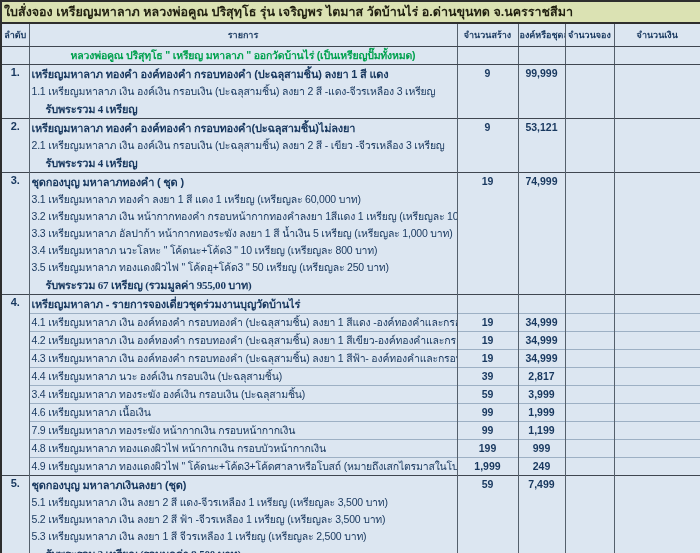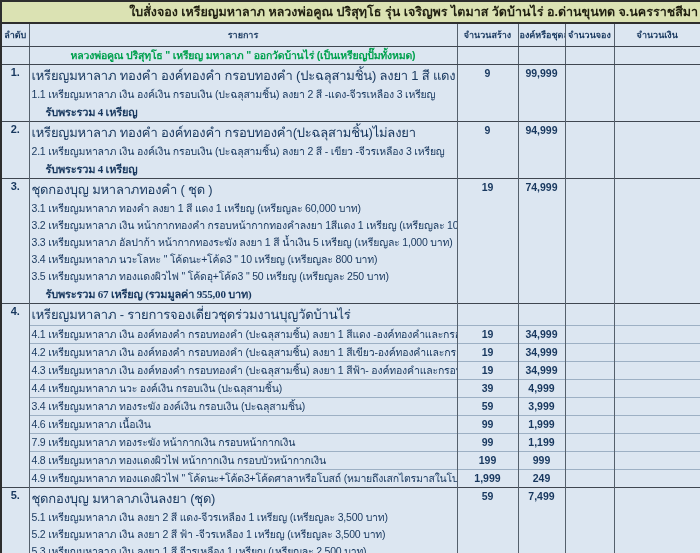--- a/index.html
+++ b/index.html
@@ -4,32 +4,32 @@
 <style>
   html,body{margin:0;padding:0;background:#ffffff;}
   .sheet{width:700px;height:553px;overflow:hidden;background:#dce6f1;
          font-family:"Liberation Sans","DejaVu Sans",sans-serif;}
   table{border-collapse:collapse;table-layout:fixed;width:700px;
         background:#dce6f1;color:#17375e;border:2px solid #2e2e2e;}
   td,th{border-left:1px solid #55606c;border-right:1px solid #55606c;
         padding:0 2px;overflow:hidden;white-space:nowrap;box-sizing:border-box;}
   tr.line{height:15px;}
   tr.title-row td{background:#dbe2b3;border-bottom:2px solid #2e2e2e;
-        text-align:right;font-weight:bold;font-size:12.5px;color:#201f10;
+        text-align:left;font-weight:bold;font-size:12.5px;color:#201f10;
         height:22px;letter-spacing:0px;}
   tr.header-row th{border-top:1px solid #3f4650;border-bottom:1px solid #3f4650;
         font-size:9px;font-weight:bold;height:15px;text-align:center;
         color:#17375e;padding:4px 1px;}
   tr.note-row td{border-bottom:1px solid #3f4650;height:17px;}
   .note-text{color:#00a14e;font-weight:bold;text-align:center;font-size:11px;}
   tr.block-start > td{border-top:1px solid #3f4650;}
   tr.sub4 > td{border-top:1px solid #9db0c4;}
   td.no{text-align:center;vertical-align:top;font-weight:bold;font-size:11px;padding-top:1px;}
   td.item{font-size:10.5px;letter-spacing:-0.2px;}
-  td.item.main{font-weight:normal;font-size:13px;margin-top:20px;}
+  td.item.main{font-weight:bold;font-size:11px;margin-top:20px;}
   td.item.sub{}
   td.item.footer{font-weight:bold;padding-left:16px;font-size:11px;font-family:Liberation Serif, serif;}
   td.num{text-align:center;vertical-align:top;font-weight:bold;font-size:10.5px;padding-top:2px;}
 </style>
 </head>
 <body>
 
 <div class="sheet">
   <table>
     <colgroup>
@@ -71,21 +71,21 @@
         <tr class="line">
           <td class="item sub">1.1 เหรียญมหาลาภ เงิน องค์เงิน กรอบเงิน (ปะฉลุสามชิ้น) ลงยา 2 สี -แดง-จีวรเหลือง 3 เหรียญ</td>
         </tr>
         <tr class="line">
           <td class="item footer">รับพระรวม 4 เหรียญ</td>
         </tr>
         <tr class="line block-start">
           <td class="no" rowspan="3">2.</td>
           <td class="item main">เหรียญมหาลาภ ทองคำ องค์ทองคำ กรอบทองคำ(ปะฉลุสามชิ้น)ไม่ลงยา</td>
           <td class="num" rowspan="3">9</td>
-          <td class="num" rowspan="3">94,999</td>
+          <td class="num" rowspan="3">53,121</td>
           <td class="num" rowspan="3"></td>
           <td class="num" rowspan="3"></td>
         </tr>
         <tr class="line">
           <td class="item sub">2.1 เหรียญมหาลาภ เงิน องค์เงิน กรอบเงิน (ปะฉลุสามชิ้น) ลงยา 2 สี - เขียว -จีวรเหลือง 3 เหรียญ</td>
         </tr>
         <tr class="line">
           <td class="item footer">รับพระรวม 4 เหรียญ</td>
         </tr>
         <tr class="line block-start">
@@ -139,21 +139,21 @@
         <tr class="line sub4">
           <td class="item sub">4.3 เหรียญมหาลาภ เงิน องค์ทองคำ กรอบทองคำ (ปะฉลุสามชิ้น)  ลงยา 1 สีฟ้า- องค์ทองคำและกรอบ ทองคำ นน. 16 กรัม</td>
           <td class="num">19</td>
           <td class="num">34,999</td>
           <td class="num"></td>
           <td class="num"></td>
         </tr>
         <tr class="line sub4">
           <td class="item sub">4.4 เหรียญมหาลาภ นวะ องค์เงิน กรอบเงิน (ปะฉลุสามชิ้น)</td>
           <td class="num">39</td>
-          <td class="num">4,999</td>
+          <td class="num">2,817</td>
           <td class="num"></td>
           <td class="num"></td>
         </tr>
         <tr class="line sub4">
           <td class="item sub">3.4 เหรียญมหาลาภ ทองระฆัง องค์เงิน กรอบเงิน (ปะฉลุสามชิ้น)</td>
           <td class="num">59</td>
           <td class="num">3,999</td>
           <td class="num"></td>
           <td class="num"></td>
         </tr>

